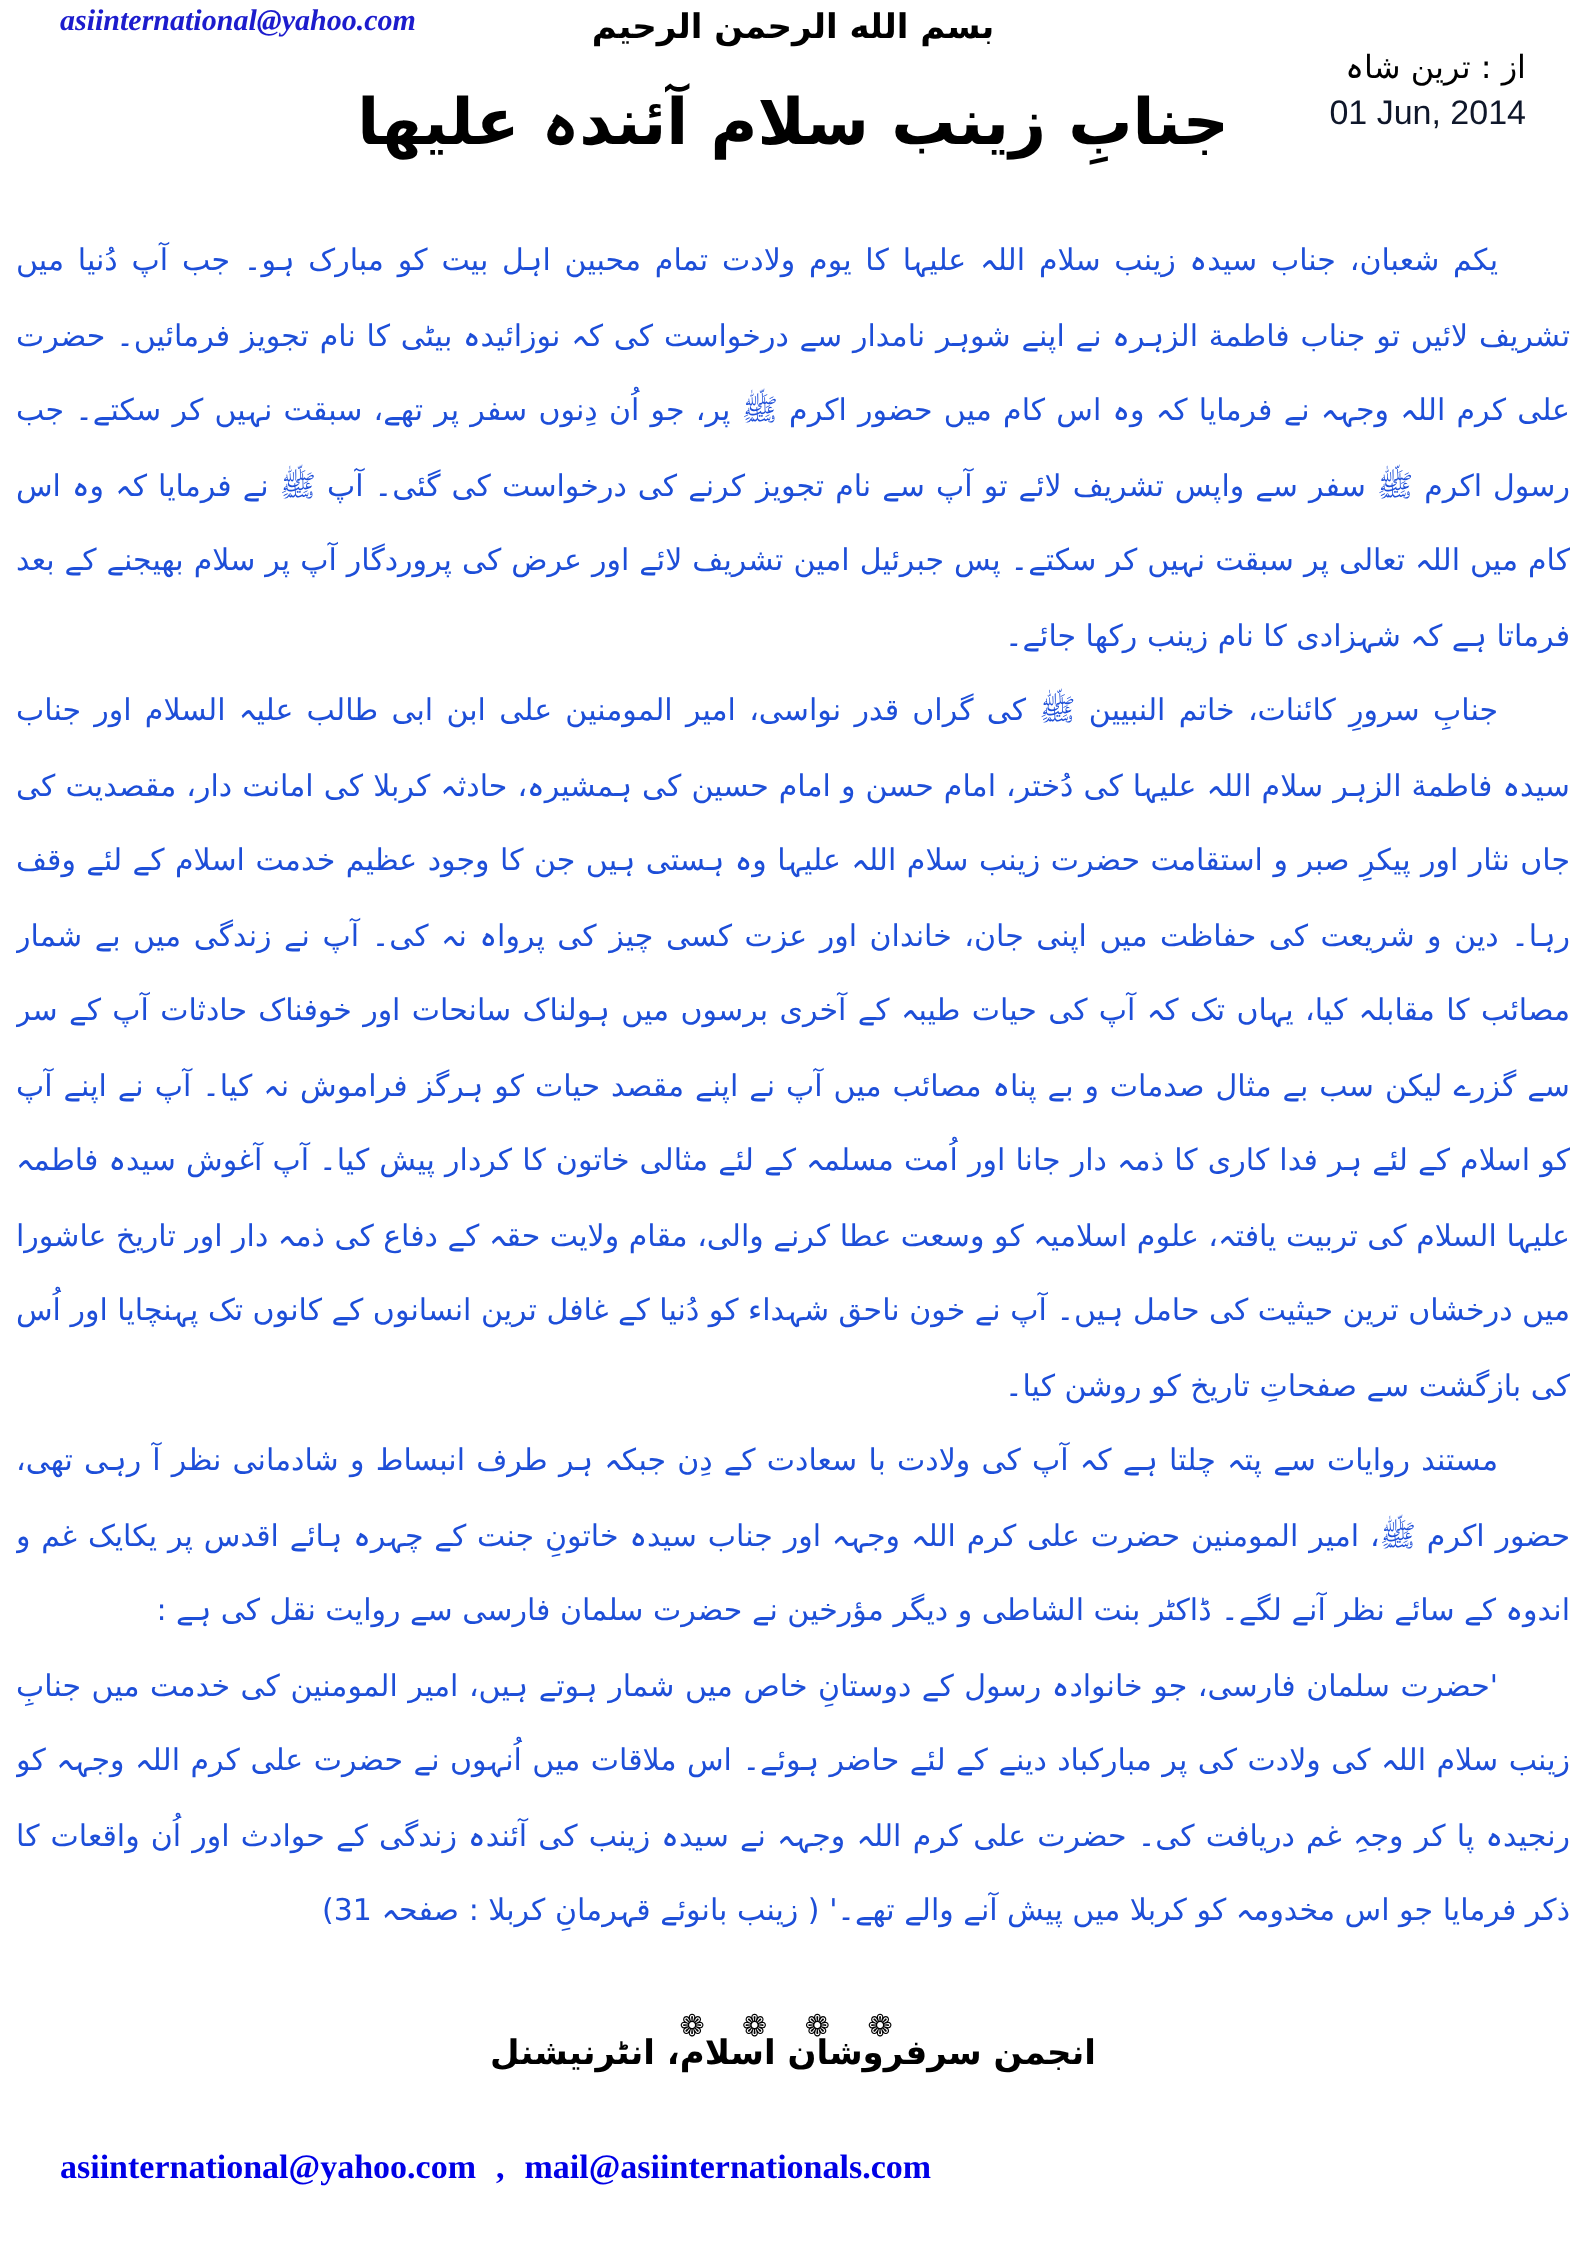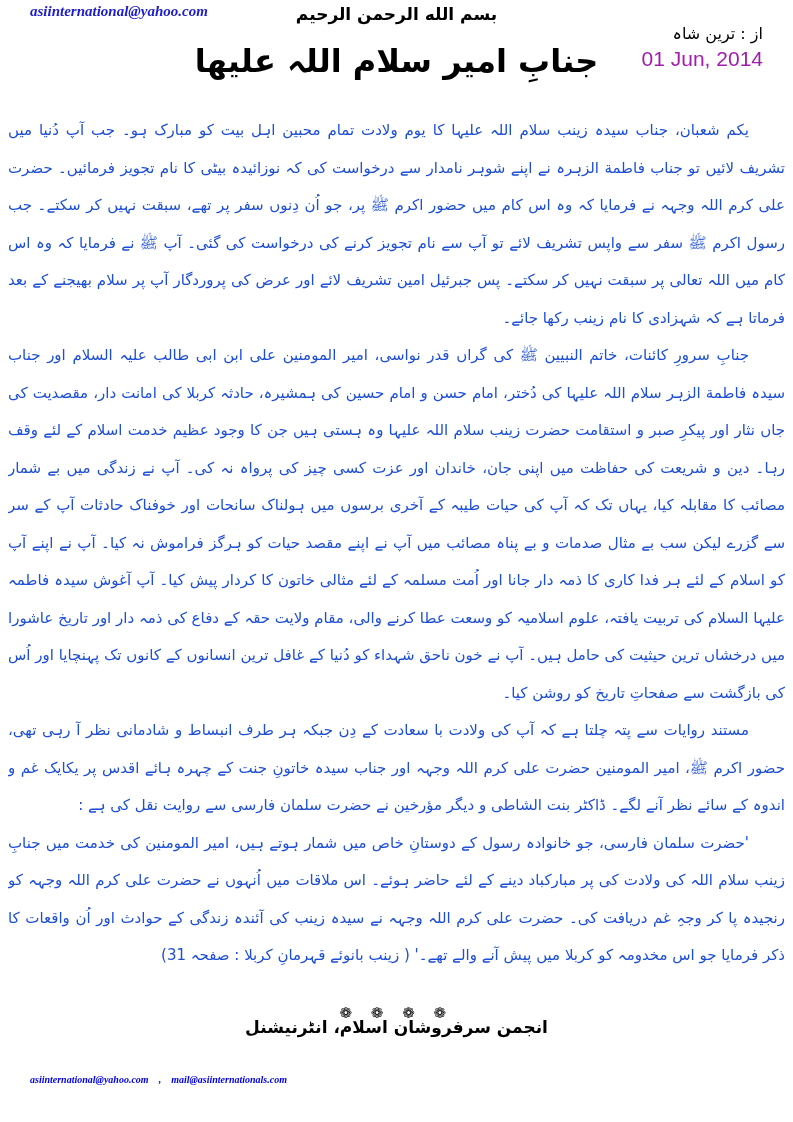--- a/index.html
+++ b/index.html
@@ -25,21 +25,21 @@
     text-align:center; font-size:17px; color:#000;
     direction:rtl; font-weight:bold;
   }
   .byline-block {
     position:absolute; right:30px; top:24px;
     text-align:right;
   }
   .byline { font-size:16px; direction:rtl; color:#000; }
   .doc-date {
     font-family:"Liberation Sans","DejaVu Sans",sans-serif;
-    font-size:21px; color:#a21caf; margin-top:4px; text-align:right;
+    font-size:17px; color:#0f172a; margin-top:4px; text-align:right;
   }
   .doc-title {
     position:absolute; left:0; right:0; top:42px;
     text-align:center; direction:rtl;
     font-size:32px; font-weight:bold; color:#000;
   }
   
   .content {
     position:absolute; top:112px; left:8px; right:8px;
     height:892px; overflow:hidden;
@@ -58,22 +58,22 @@
     position:absolute; left:0; right:0; top:1017px;
     text-align:center; direction:rtl;
     font-size:17px; font-weight:bold; color:#000;
   }
   .contact-row {
     position:absolute; left:30px; right:22px; top:1074px;
     display:flex; justify-content:space-between; align-items:baseline;
   }
   .contact-emails {
     font-family:"Liberation Serif","DejaVu Serif",serif;
-    font-style:italic; font-weight:bold;
-    font-size:10px; color:#0000e6;
+    font-weight:bold;
+    font-size:17px; color:#0000e6;
   }
   .contact-emails a, .contact-emails span { color:#0000e6; text-decoration:none; }
   .email-sep { margin:0 10px; font-weight:bold; }
   .site-url {
     font-family:"Liberation Serif","DejaVu Serif",serif;
     font-style:italic; font-weight:bold;
     font-size:17px; color:#0000e6; text-decoration:none;
   }
 </style>
 </head>
@@ -83,21 +83,21 @@
 
   <a class="top-email" href="#">asiinternational@yahoo.com</a>
 
   <div class="bismillah" lang="ar">بسم الله الرحمن الرحيم</div>
 
   <div class="byline-block">
     <div class="byline" lang="ur">از : ترین شاہ</div>
     <div class="doc-date">01 Jun, 2014</div>
   </div>
 
-  <div class="doc-title" lang="ur">جنابِ امیر سلام اللہ علیھا</div>
+  <div class="doc-title" lang="ur">جنابِ زینب سلام آئندہ علیھا</div>
 
   <div class="content" lang="ur">
     <p>یکم شعبان، جناب سیدہ زینب سلام اللہ علیہا کا یوم ولادت تمام محبین اہل بیت کو مبارک ہو۔ جب آپ دُنیا میں تشریف لائیں تو جناب فاطمة الزہرہ نے اپنے شوہر نامدار سے درخواست کی کہ نوزائیدہ بیٹی کا نام تجویز فرمائیں۔ حضرت علی کرم اللہ وجہہ نے فرمایا کہ وہ اس کام میں حضور اکرم ﷺ پر، جو اُن دِنوں سفر پر تھے، سبقت نہیں کر سکتے۔ جب رسول اکرم ﷺ سفر سے واپس تشریف لائے تو آپ سے نام تجویز کرنے کی درخواست کی گئی۔ آپ ﷺ نے فرمایا کہ وہ اس کام میں اللہ تعالی پر سبقت نہیں کر سکتے۔ پس جبرئیل امین تشریف لائے اور عرض کی پروردگار آپ پر سلام بھیجنے کے بعد فرماتا ہے کہ شہزادی کا نام زینب رکھا جائے۔</p>
     <p>جنابِ سرورِ کائنات، خاتم النبیین ﷺ کی گراں قدر نواسی، امیر المومنین علی ابن ابی طالب علیہ السلام اور جناب سیدہ فاطمة الزہر سلام اللہ علیہا کی دُختر، امام حسن و امام حسین کی ہمشیرہ، حادثہ کربلا کی امانت دار، مقصدیت کی جاں نثار اور پیکرِ صبر و استقامت حضرت زینب سلام اللہ علیہا وہ ہستی ہیں جن کا وجود عظیم خدمت اسلام کے لئے وقف رہا۔ دین و شریعت کی حفاظت میں اپنی جان، خاندان اور عزت کسی چیز کی پرواہ نہ کی۔ آپ نے زندگی میں بے شمار مصائب کا مقابلہ کیا، یہاں تک کہ آپ کی حیات طیبہ کے آخری برسوں میں ہولناک سانحات اور خوفناک حادثات آپ کے سر سے گزرے لیکن سب بے مثال صدمات و بے پناہ مصائب میں آپ نے اپنے مقصد حیات کو ہرگز فراموش نہ کیا۔ آپ نے اپنے آپ کو اسلام کے لئے ہر فدا کاری کا ذمہ دار جانا اور اُمت مسلمہ کے لئے مثالی خاتون کا کردار پیش کیا۔ آپ آغوش سیدہ فاطمہ علیہا السلام کی تربیت یافتہ، علوم اسلامیہ کو وسعت عطا کرنے والی، مقام ولایت حقہ کے دفاع کی ذمہ دار اور تاریخ عاشورا میں درخشاں ترین حیثیت کی حامل ہیں۔ آپ نے خون ناحق شہداء کو دُنیا کے غافل ترین انسانوں کے کانوں تک پہنچایا اور اُس کی بازگشت سے صفحاتِ تاریخ کو روشن کیا۔</p>
     <p>مستند روایات سے پتہ چلتا ہے کہ آپ کی ولادت با سعادت کے دِن جبکہ ہر طرف انبساط و شادمانی نظر آ رہی تھی، حضور اکرم ﷺ، امیر المومنین حضرت علی کرم اللہ وجہہ اور جناب سیدہ خاتونِ جنت کے چہرہ ہائے اقدس پر یکایک غم و اندوہ کے سائے نظر آنے لگے۔ ڈاکٹر بنت الشاطی و دیگر مؤرخین نے حضرت سلمان فارسی سے روایت نقل کی ہے :</p>
     <p class="quote-para">
       <span>'حضرت سلمان فارسی، جو خانوادہ رسول کے دوستانِ خاص میں شمار ہوتے ہیں، امیر المومنین کی خدمت میں جنابِ زینب سلام اللہ کی ولادت کی پر مبارکباد دینے کے لئے حاضر ہوئے۔ اس ملاقات میں اُنہوں نے حضرت علی کرم اللہ وجہہ کو رنجیدہ پا کر وجہِ غم دریافت کی۔ حضرت علی کرم اللہ وجہہ نے سیدہ زینب کی آئندہ زندگی کے حوادث اور اُن واقعات کا ذکر فرمایا جو اس مخدومہ کو کربلا میں پیش آنے والے تھے۔'</span>
       <span class="citation">( زینب بانوئے قہرمانِ کربلا : صفحہ 31)</span>
     </p>
   </div>

